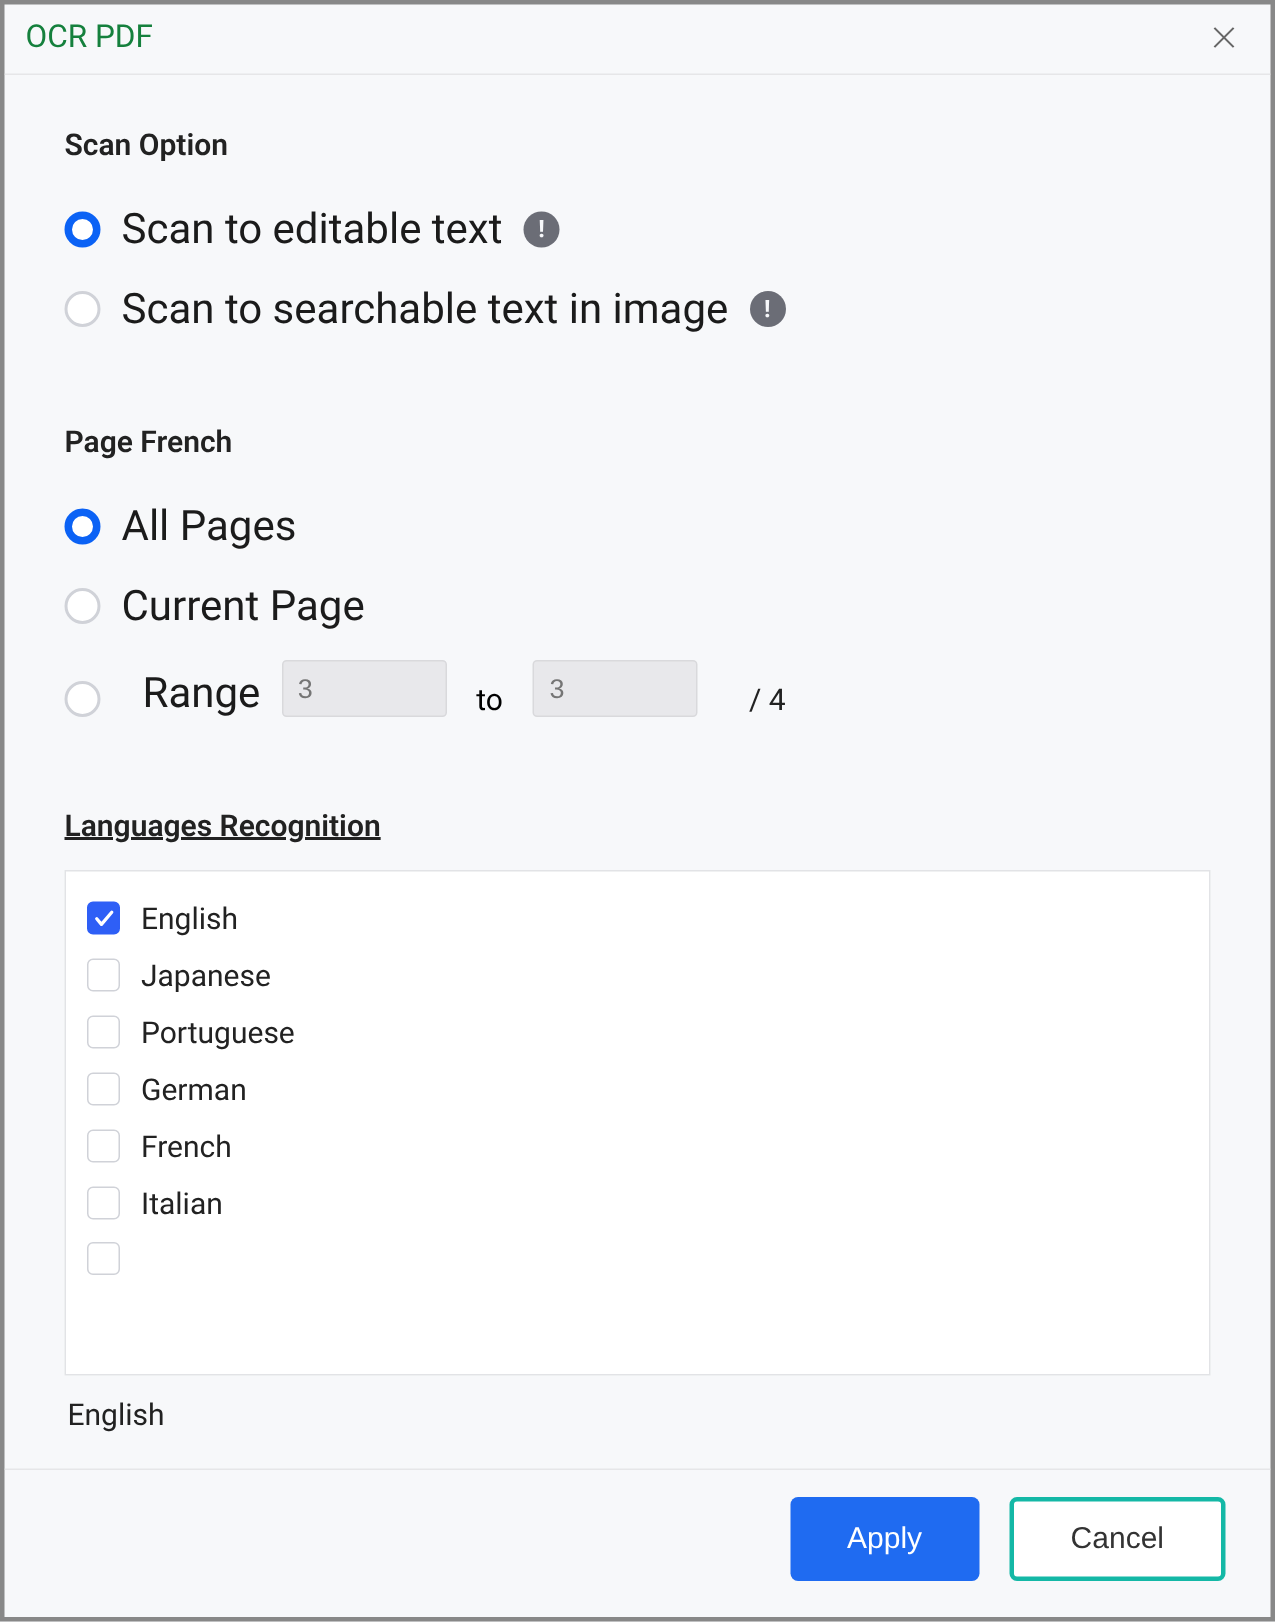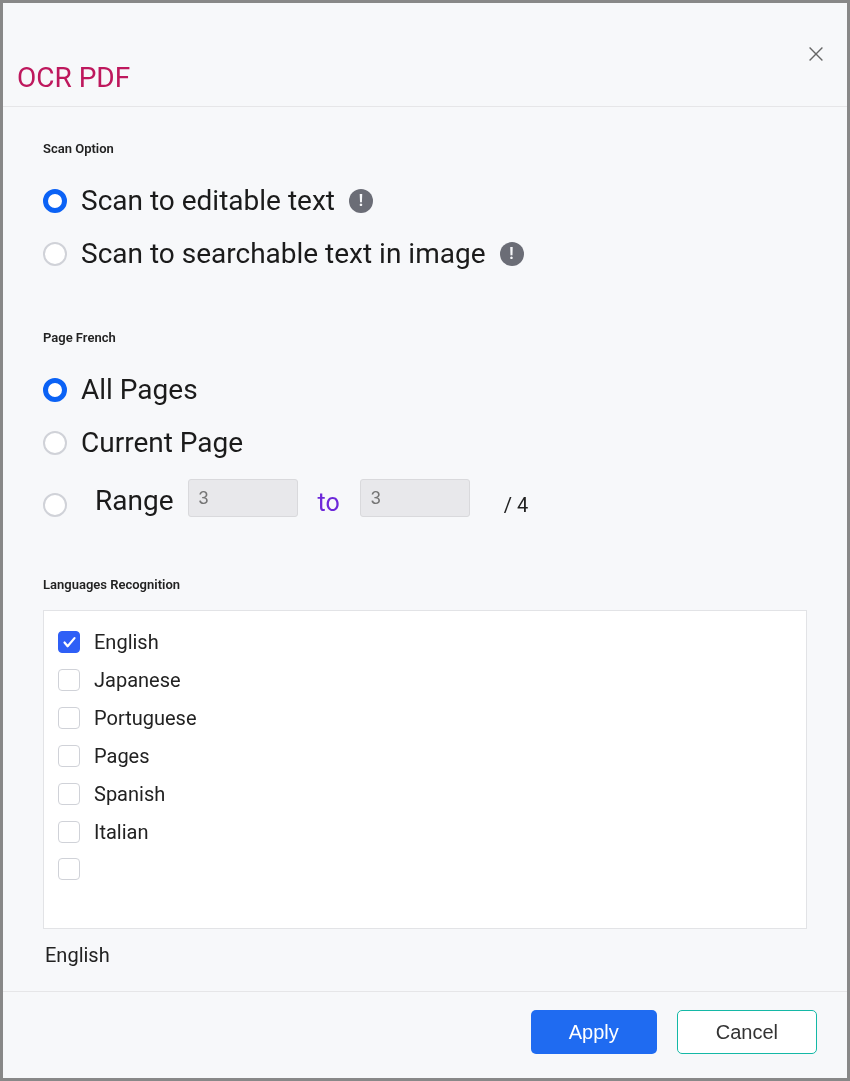--- a/index.html
+++ b/index.html
@@ -18,43 +18,42 @@
       color: #222;
     }
     .header {
       display: flex;
       justify-content: space-between;
       align-items: center;
       padding: 10px 20px 12px 14px;
       border-bottom: 1px solid #e6e6e8;
     }
     .header-title {
-      font-size: 28px;
-      color: #be185d;
-      margin-top: 48px;
+      font-size: 21px;
+      color: #15803d;
     }
     .close-icon {
       width: 22px;
       height: 22px;
       cursor: pointer;
       color: #666;
     }
     .close-icon svg {
       width: 100%;
       height: 100%;
     }
     .content {
       flex: 1;
       padding: 24px 40px 10px 40px;
       overflow: hidden;
       display: flex;
       flex-direction: column;
     }
     .section-title {
-      font-size: 13px;
+      font-size: 20px;
       font-weight: 600;
       color: #222;
       margin-bottom: 28px;
       margin-top: 10px;
     }
     .radio-row {
       display: flex;
       align-items: center;
       margin-bottom: 20px;
     }
@@ -106,22 +105,22 @@
       width: 110px;
       height: 38px;
       border: 1px solid #d9d9dc;
       background: #e8e8eb;
       border-radius: 3px;
       padding: 0 10px;
       color: #aaa;
       font-size: 18px;
     }
     .range-to {
-      font-size: 25px;
-      color: #6d28d9;
+      font-size: 20px;
+      color: #000000;
       padding: 0 6px;
     }
     .total-pages {
       font-size: 20px;
       color: #222;
       margin-left: 20px;
     }
     .lang-box {
       border: 1px solid #e2e3e6;
       background: #fff;
@@ -177,38 +176,38 @@
       padding: 14px 0 14px 2px;
     }
     .footer {
       border-top: 1px solid #e6e6e8;
       padding: 18px 30px 24px 0;
       display: flex;
       justify-content: flex-end;
       gap: 20px;
     }
     .btn {
-      height: 44px;
+      height: 56px;
       padding: 0 38px;
       font-size: 20px;
       border-radius: 5px;
       cursor: pointer;
       display: flex;
       align-items: center;
       justify-content: center;
     }
     .btn-primary {
       background: #1F6BF1;
       color: #fff;
       border: none;
     }
     .btn-secondary {
       background: #fff;
       color: #333;
-      border: 1px solid #14b8a6;
+      border: 3px solid #14b8a6;
     }
     .spacer-top {
       height: 30px;
     }
   </style>
 </head>
 <body>
 
 <div class="header">
   <div class="header-title">OCR PDF</div>
@@ -254,46 +253,46 @@
     <div class="radio-outer unselected"></div>
     <div class="radio-label">Range</div>
     <input class="range-input" type="text" disabled="" placeholder="3" style="">
     <span class="range-to">to</span>
     <input class="range-input" type="text" disabled="" placeholder="3" style="">
     <span class="total-pages">/ 4</span>
   </div>
 
   <div class="spacer-top"></div>
 
-  <div class="section-title" style="margin-bottom:14px;">Languages Recognition</div>
+  <div class="section-title" style="margin-bottom:14px;text-decoration:underline;">Languages Recognition</div>
 
   <div class="lang-box">
     <div class="lang-item">
       <div class="checkbox checked">
         <svg viewBox="0 0 24 24" fill="none" stroke="currentColor" stroke-width="3.5" stroke-linecap="round" stroke-linejoin="round">
             <polyline points="4 12 9 18 20 5"></polyline>
           </svg>
       </div>
       <div class="lang-label">English</div>
     </div>
     <div class="lang-item">
       <div class="checkbox"></div>
       <div class="lang-label">Japanese</div>
     </div>
     <div class="lang-item">
       <div class="checkbox"></div>
       <div class="lang-label">Portuguese</div>
     </div>
     <div class="lang-item">
       <div class="checkbox"></div>
-      <div class="lang-label">Pages</div>
-    </div>
-    <div class="lang-item">
-      <div class="checkbox"></div>
-      <div class="lang-label">Spanish</div>
+      <div class="lang-label">German</div>
+    </div>
+    <div class="lang-item">
+      <div class="checkbox"></div>
+      <div class="lang-label">French</div>
     </div>
     <div class="lang-item">
       <div class="checkbox"></div>
       <div class="lang-label">Italian</div>
     </div>
     <div class="lang-item">
       <div class="checkbox"></div>
       <div class="lang-label"></div>
     </div>
   </div>

